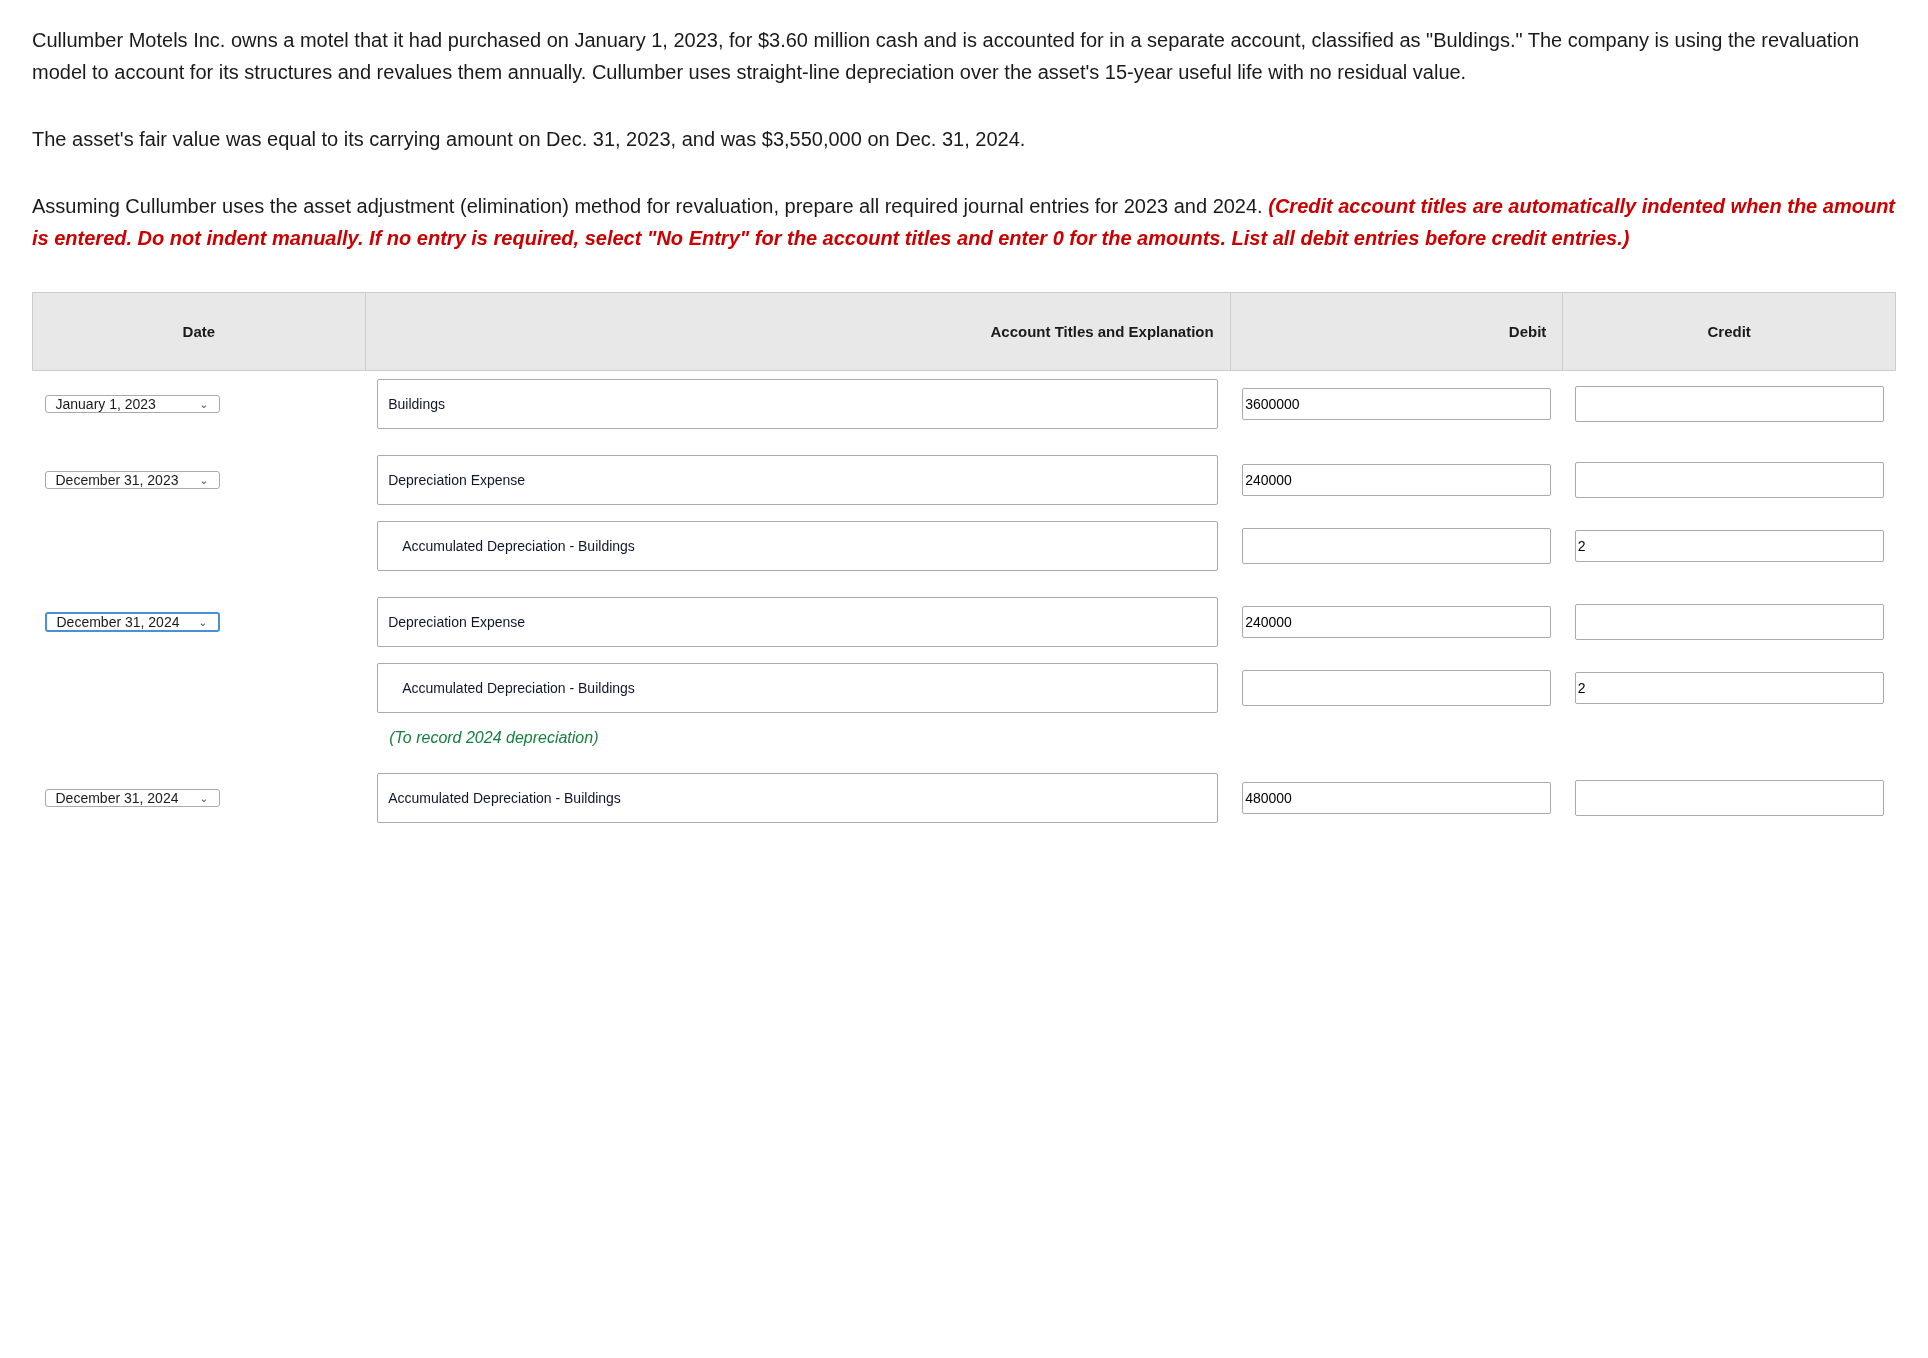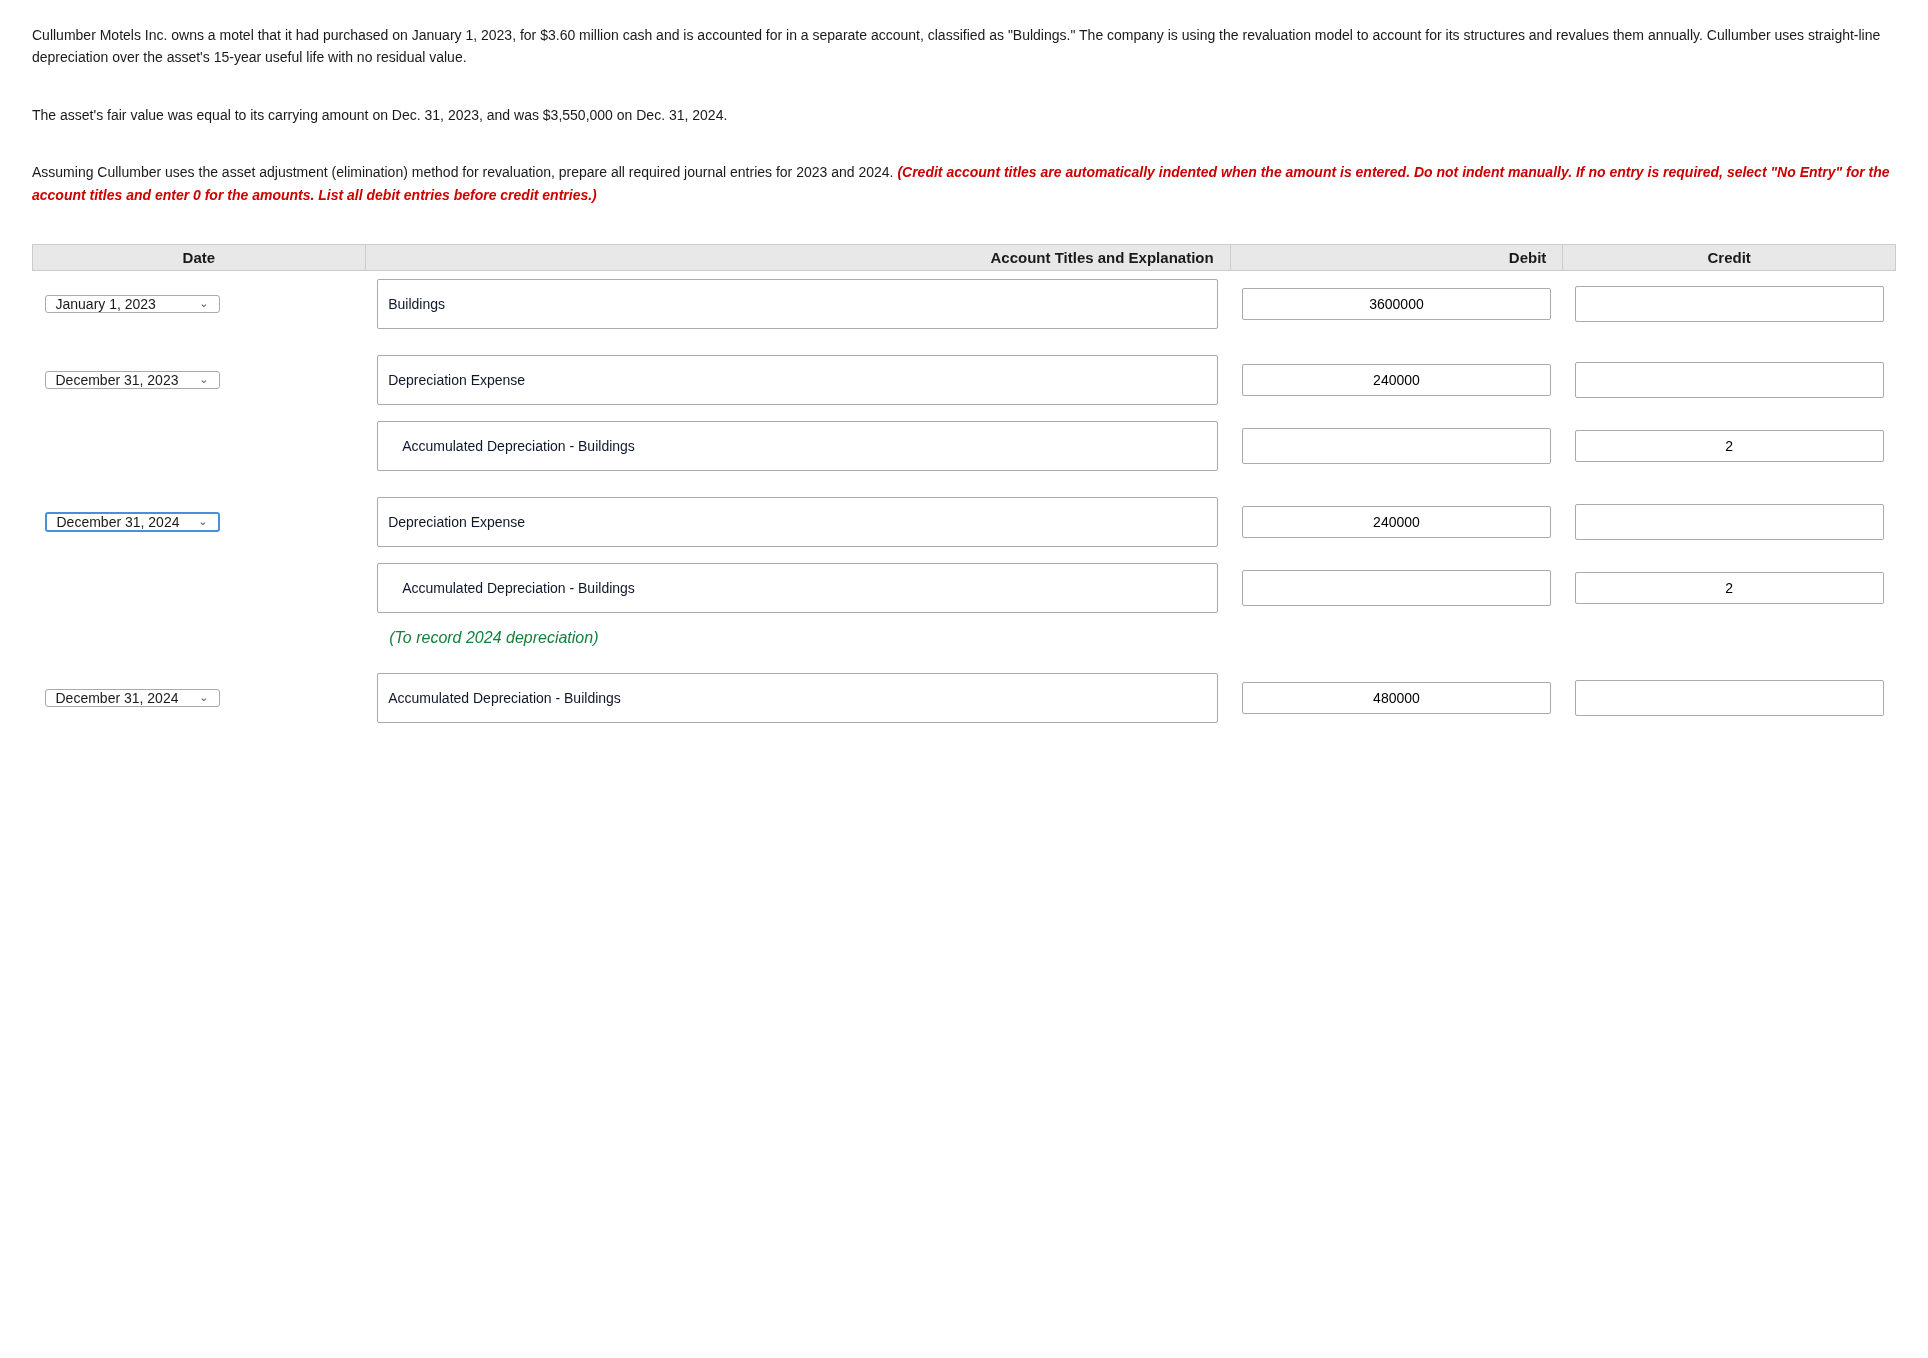--- a/index.html
+++ b/index.html
@@ -13,41 +13,41 @@
       font-size: 15px;
       color: #1a1a1a;
       background: #fff;
       padding: 24px 32px;
       max-width: 1928px;
     }
 
     .intro-text {
       margin-bottom: 18px;
       line-height: 1.6;
-      font-size: 14px;
+      font-size: 20px;
     }
 
     .instruction-red {
       color: #cc0000;
       font-style: italic;
       font-weight: bold;
     }
 
     .journal-table {
       width: 100%;
       border-collapse: collapse;
       margin-top: 20px;
     }
 
     .journal-table thead tr {
       background: #e8e8e8;
     }
 
     .journal-table thead th {
-      padding: 4px 16px;
+      padding: 30px 16px;
       text-align: left;
       font-weight: bold;
       font-size: 15px;
       border: 1px solid #ccc;
     }
 
     .journal-table thead th.col-debit,
     .journal-table thead th.col-credit {
       text-align: right;
     }
@@ -103,24 +103,24 @@
       padding: 16px 10px;
       width: 100%;
       font-size: 14px;
       background: #fff;
       color: #0f172a;
     }
 
     .amount-input {
       border: 1px solid #aaa;
       border-radius: 2px;
-      padding: 7px 8px;
+      padding: 7px 2px;
       width: 100%;
       font-size: 14px;
-      text-align: center;
+      text-align: left;
       background: #fff;
     }
 
     .note-text {
       color: #15803d;
       font-style: italic;
       font-size: 16px;
       padding: 8px 12px;
     }
 

